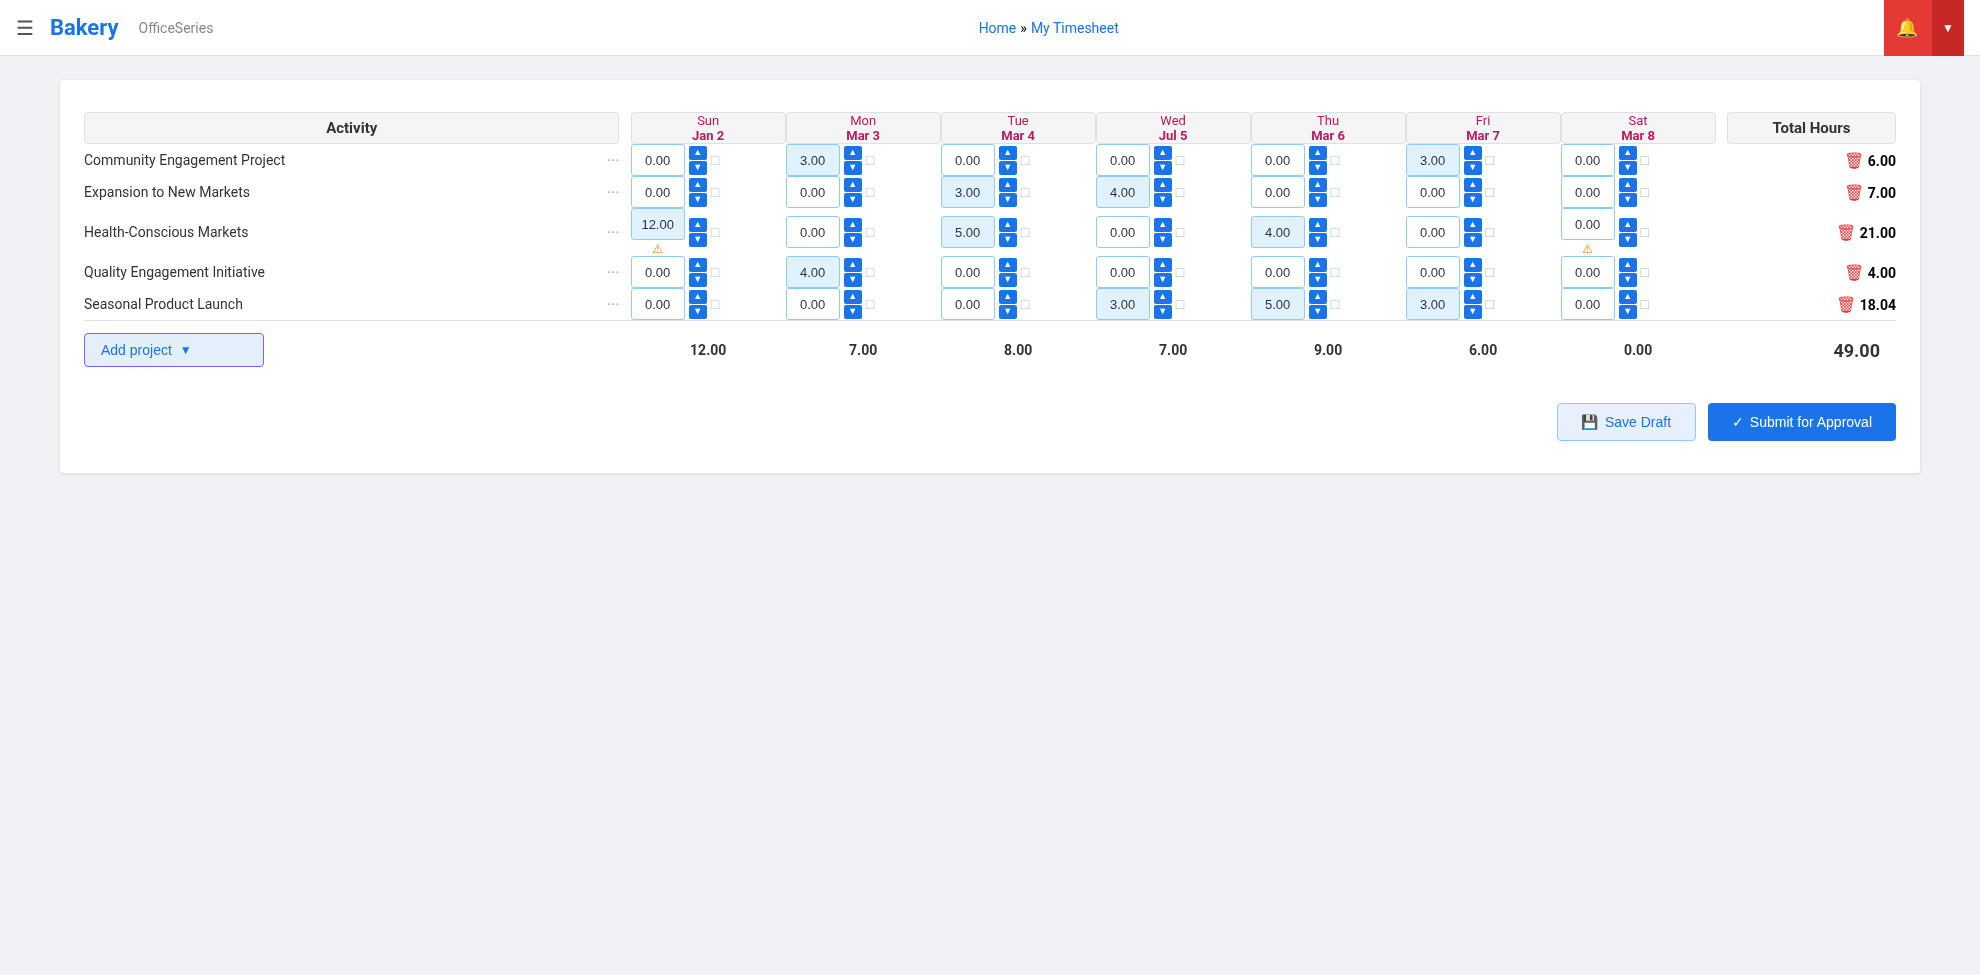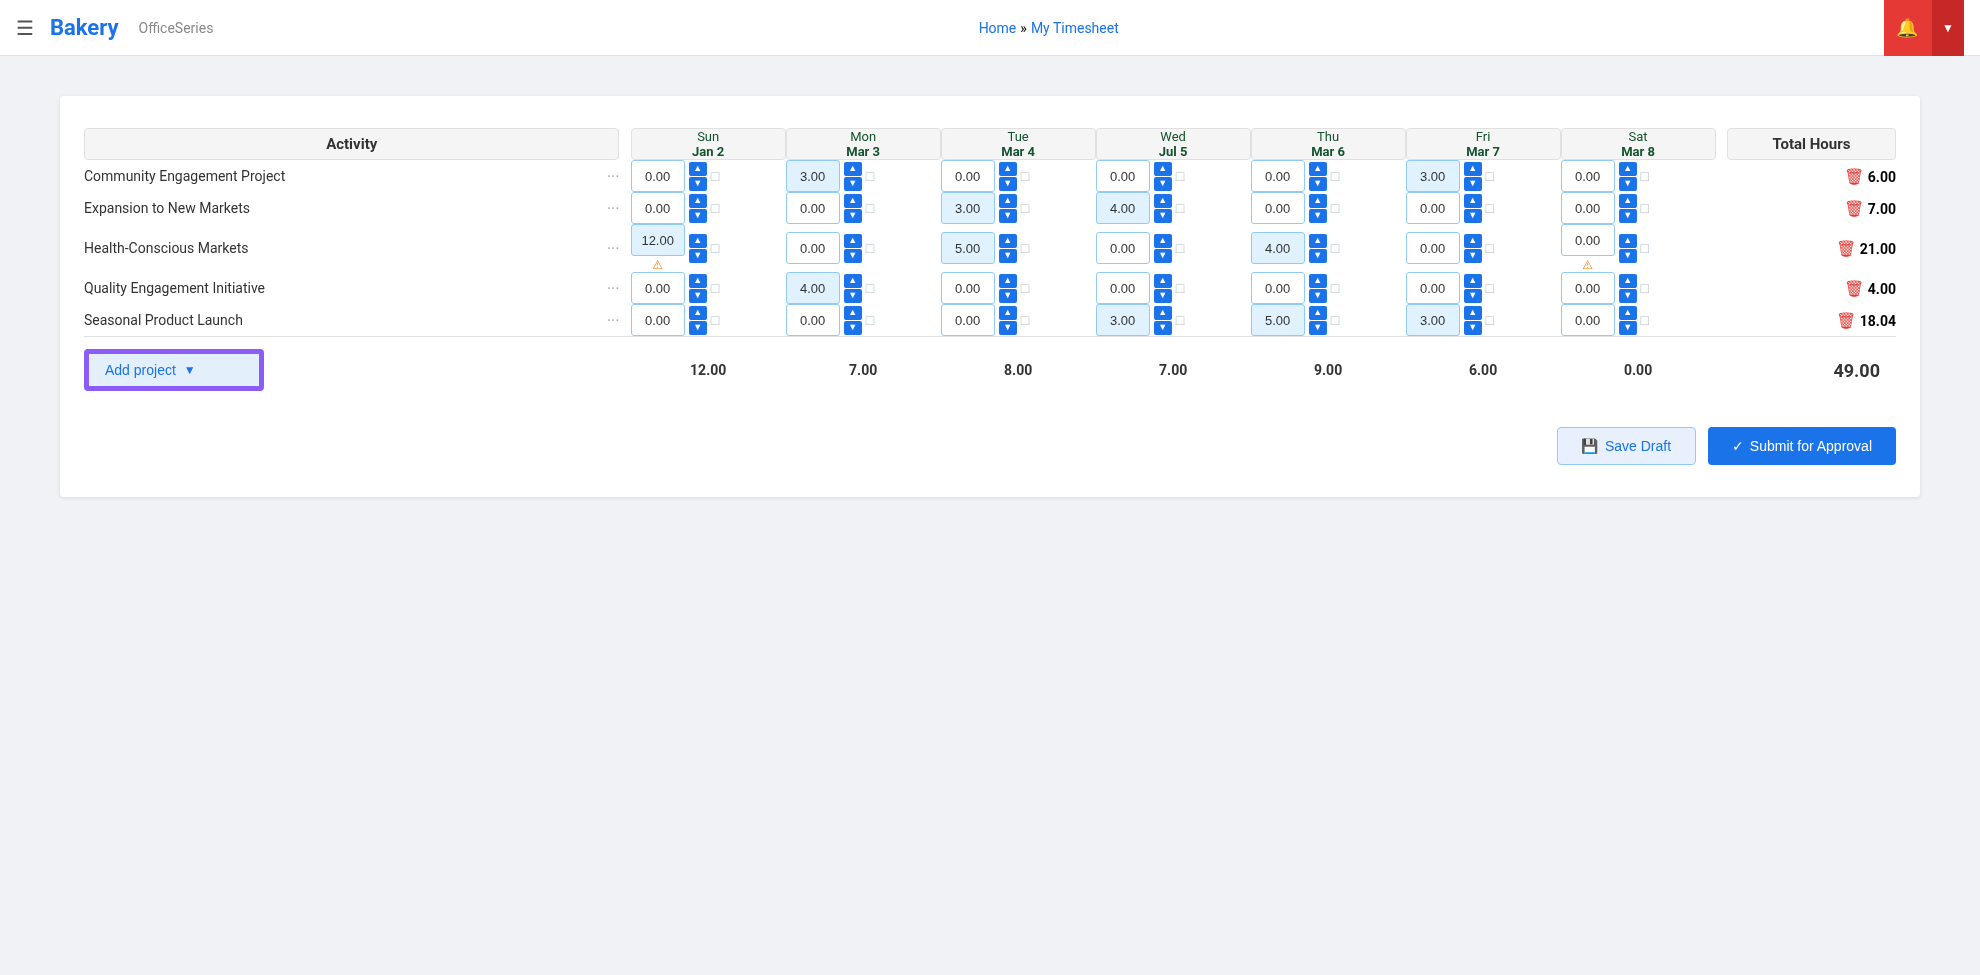--- a/index.html
+++ b/index.html
@@ -22,40 +22,40 @@
       width: 48px; height: 56px; font-size: 18px; cursor: pointer;
       display: flex; align-items: center; justify-content: center;
     }
     .dropdown-btn {
       background: #c62828; border: none; color: #fff;
       width: 32px; height: 56px; font-size: 12px; cursor: pointer;
       display: flex; align-items: center; justify-content: center;
     }
 
     
-    .page-content { padding: 40px 60px; }
+    .page-content { padding: 24px 60px; }
     .card {
       background: #fff; border-radius: 4px;
       box-shadow: 0 1px 4px rgba(0,0,0,0.1); padding: 32px 24px;
     }
 
     
     .timesheet-table { width: 100%; border-collapse: separate; border-spacing: 0; }
     .timesheet-table th, .timesheet-table td { padding: 0; }
 
     
     .th-activity {
       background: #f5f5f5; border: 1px solid #e0e0e0; border-radius: 4px;
       width: 380px; min-width: 280px; padding: 20px 16px;
       font-weight: 700; font-size: 15px; color: #333; text-align: center;
     }
     .th-day {
       background: #f5f5f5; border: 1px solid #e0e0e0; border-radius: 4px;
       width: 110px; padding: 12px 8px; text-align: center;
-      font-size: 13px; color: #14532d;
+      font-size: 13px; color: #be185d;
     }
     .th-day .day-name { font-weight: 400; }
     .th-day .day-date { font-weight: 700; }
     .th-total {
       background: #f5f5f5; border: 1px solid #e0e0e0; border-radius: 4px;
       width: 120px; padding: 20px 8px; text-align: center;
       font-weight: 700; font-size: 15px; color: #333;
     }
 
     
@@ -83,21 +83,21 @@
     .warn-icon { color: #f57c00; font-size: 12px; margin-top: 2px; }
     .delete-btn { color: #e53935; font-size: 16px; cursor: pointer; background: none; border: none; }
     .total-cell { text-align: right; padding-right: 16px; font-weight: 700; font-size: 14px; vertical-align: middle; }
 
     
     .totals-row td { padding: 12px 4px; border-top: 1px solid #e0e0e0; font-weight: 700; font-size: 14px; color: #333; text-align: center; vertical-align: middle; }
     .totals-row .add-project-cell { text-align: left; padding-left: 0; }
     .totals-row .grand-total { text-align: right; padding-right: 16px; font-size: 18px; margin-top: 28px; }
 
     .add-project-btn {
-      background: #e3f0fb; border: 5px solid #8b5cf6; border-radius: 4px;
+      background: #e3f0fb; border: 1px solid #8b5cf6; border-radius: 4px;
       color: #1a73e8; font-size: 14px; padding: 8px 16px;
       cursor: pointer; display: flex; align-items: center; gap: 8px;
       min-width: 180px;
     }
     .add-project-btn .chevron { font-size: 12px; }
 
     
     .action-row { display: flex; justify-content: flex-end; gap: 12px; margin-top: 24px; }
     .btn-save-draft {
       background: #e8f0fe; border: 1px solid #90caf9; color: #1a73e8;

